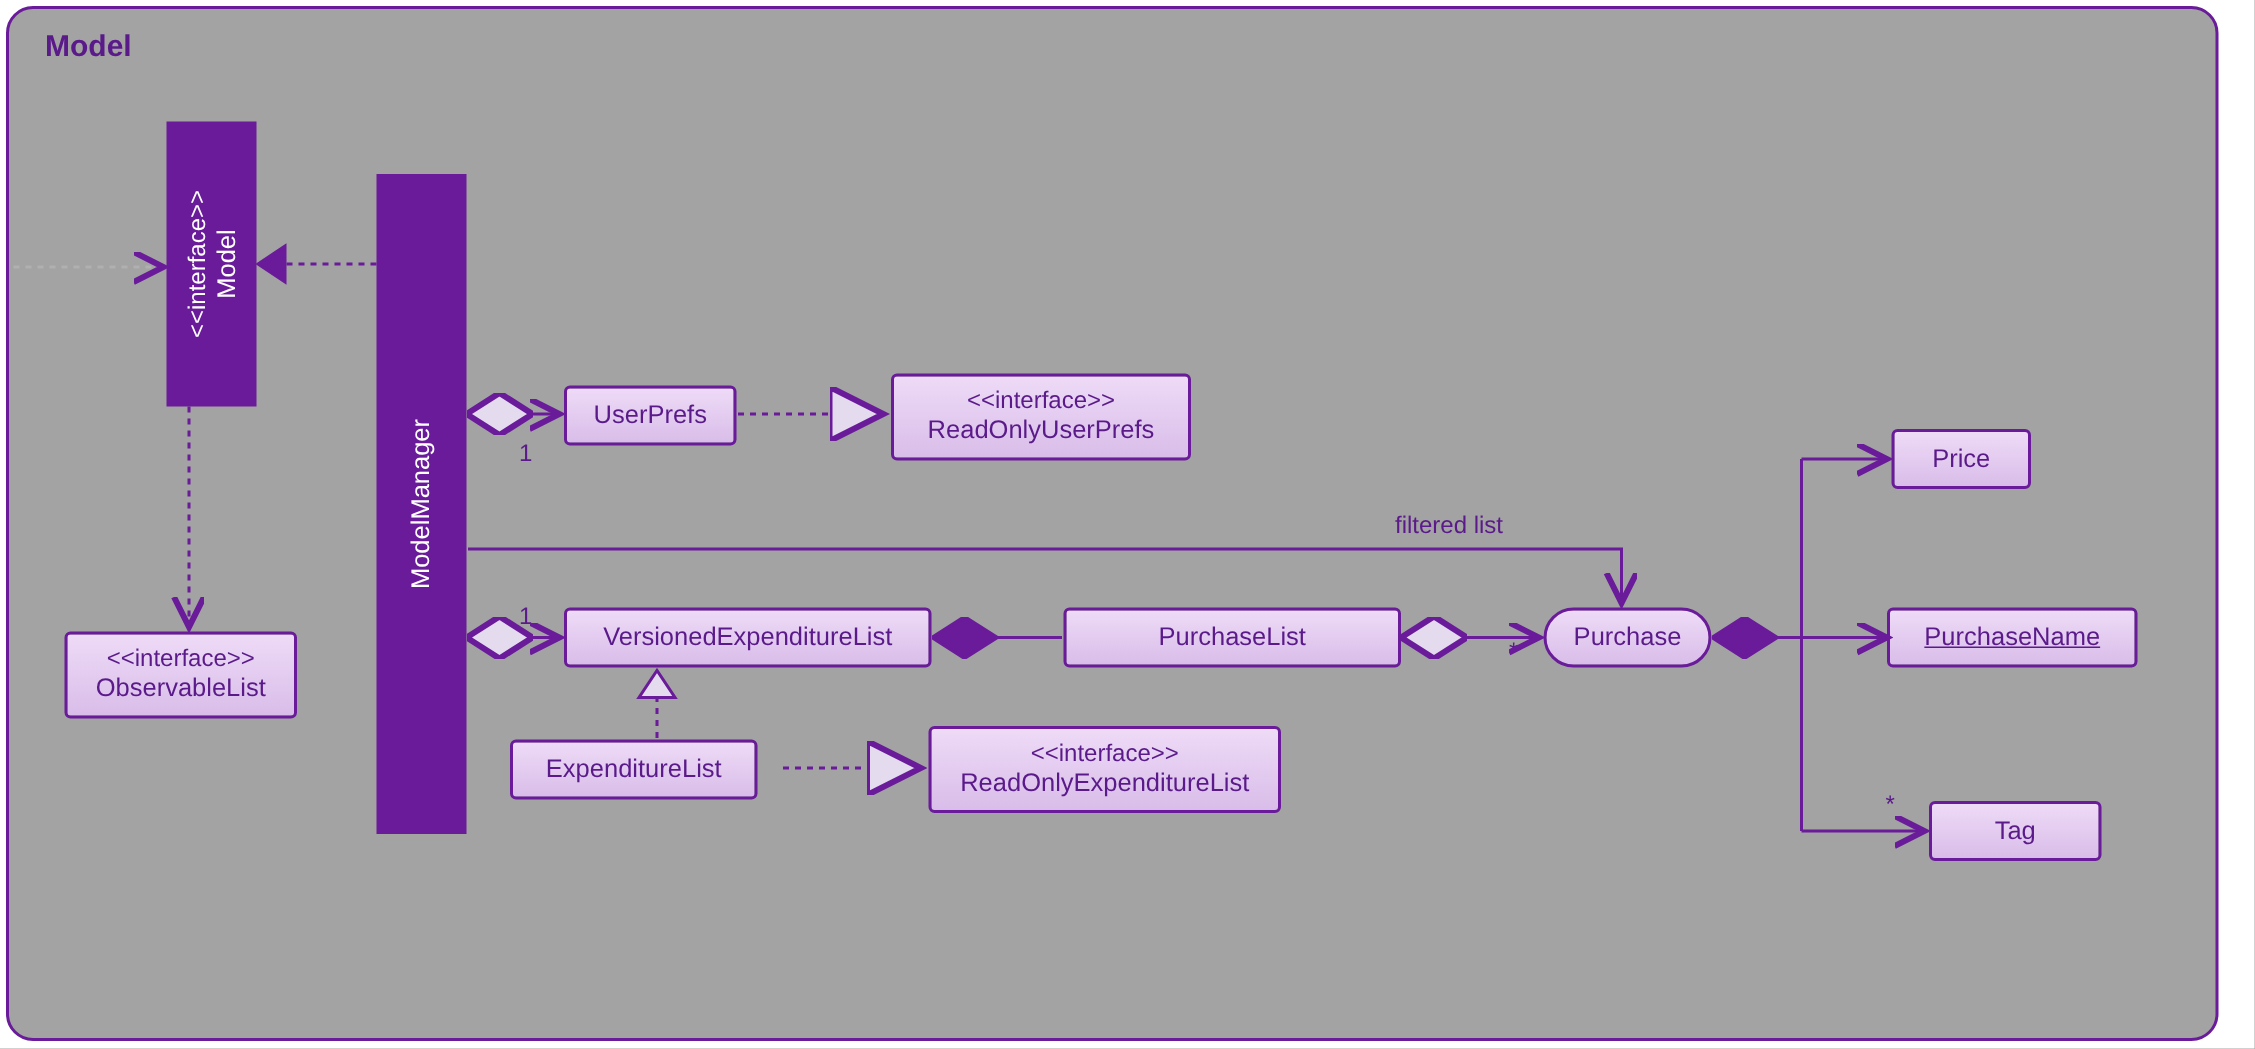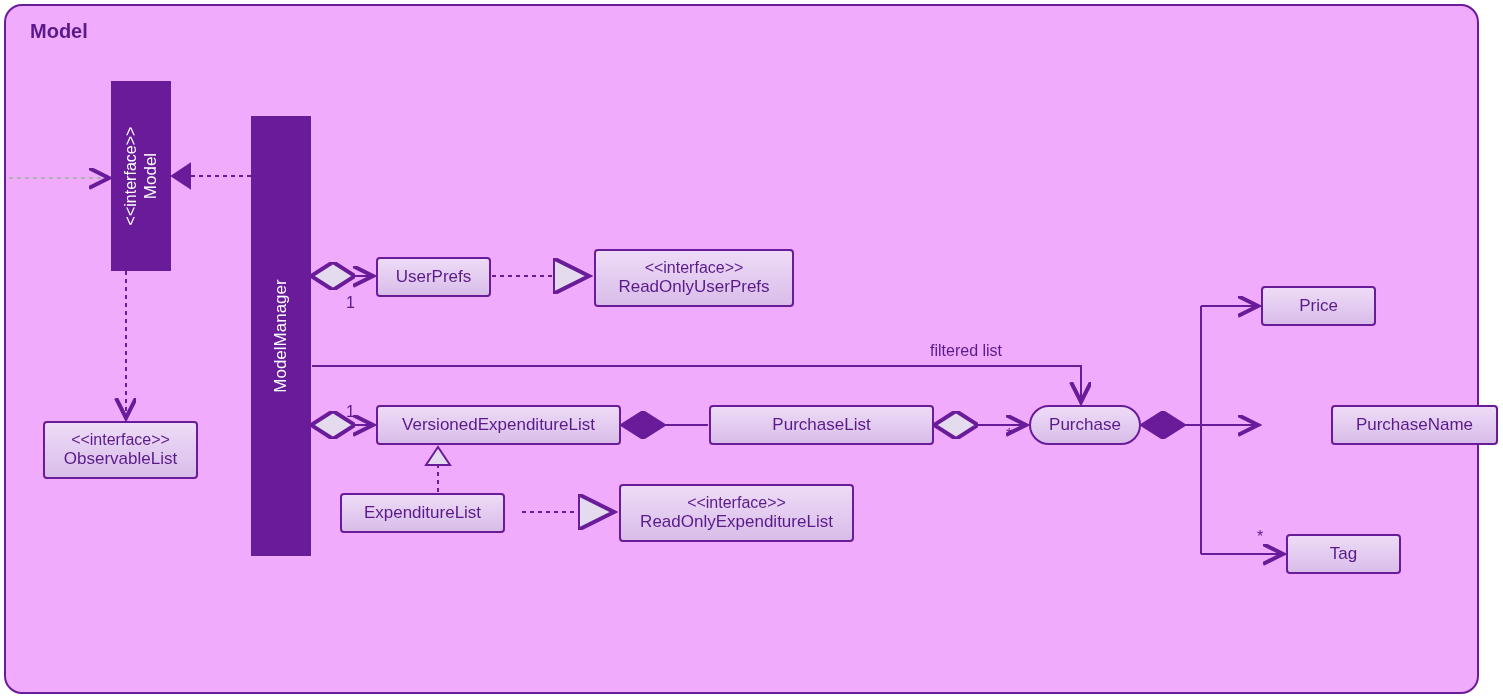--- a/index.html
+++ b/index.html
@@ -8,21 +8,21 @@
     font-family: "Segoe UI", Arial, sans-serif;
     background: #fff;
   }
   .package {
     position: relative;
     width: 1475px;
     height: 690px;
     margin: 4px;
     border: 2px solid #6a1b9a;
     border-radius: 18px;
-    background: #f0abfc;
+    background: #a3a3a3;
     box-sizing: border-box;
   }
   .package-title {
     position: absolute;
     top: 14px;
     left: 24px;
     font-weight: bold;
     color: #5a1a8a;
     font-size: 20px;
   }
@@ -118,25 +118,25 @@
 
   <div class="class-box" style="left:334px; top:487px; width:165px; height:40px;">
     <span>ExpenditureList</span>
   </div>
 
   <div class="class-box" style="left:613px; top:478px; width:235px; height:58px;">
     <span class="stereotype">&lt;&lt;interface&gt;&gt;</span>
     <span>ReadOnlyExpenditureList</span>
   </div>
 
-  <div class="class-box" style="left:1255px; top:280px; width:115px; height:40px;justify-content:center;">
+  <div class="class-box" style="left:1255px; top:280px; width:93px; height:40px;justify-content:center;">
     <span>Price</span>
   </div>
 
-  <div class="class-box" style="left:1325px; top:399px; width:167px; height:40px;">
+  <div class="class-box" style="left:1252px; top:399px; width:167px; height:40px;text-decoration:underline;">
     <span>PurchaseName</span>
   </div>
 
   <div class="class-box" style="left:1280px; top:528px; width:115px; height:40px;">
     <span>Tag</span>
   </div>
 
   <div class="label" style="left:924px; top:336px;">filtered list</div>
   <div class="label" style="left:340px; top:288px;">1</div>
   <div class="label" style="left:340px; top:397px;">1</div>

